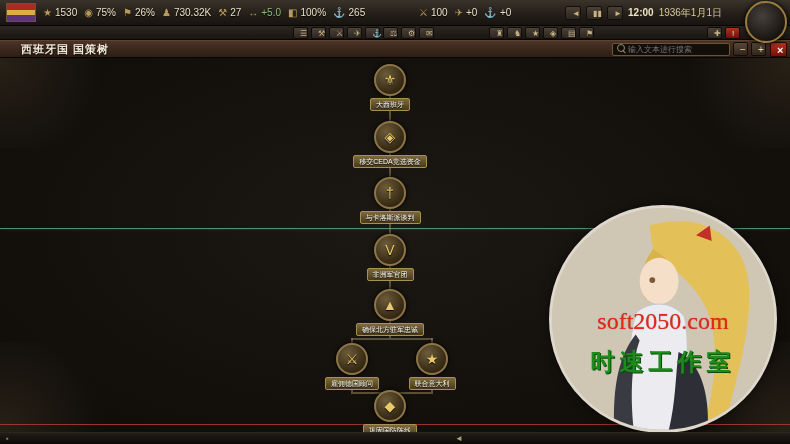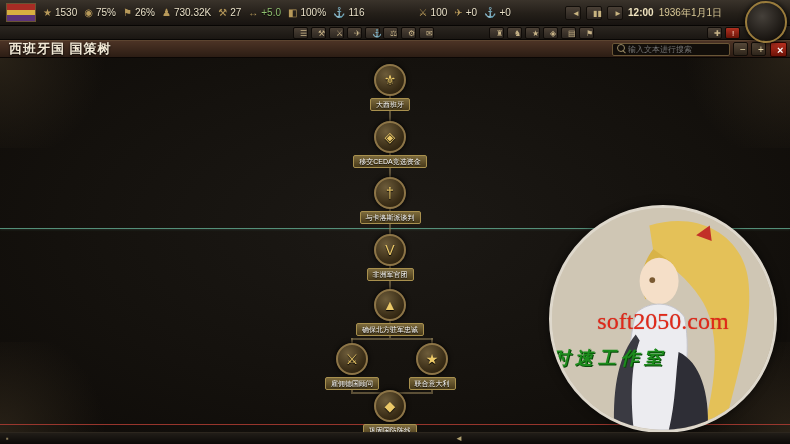--- a/index.html
+++ b/index.html
@@ -33,21 +33,21 @@
   .g-right{margin-left:55px;}
   .g-far{margin-left:auto;margin-right:50px;}
   .icon-btn{width:15px;height:12px;box-sizing:border-box;border:1px solid #0f0b08;border-radius:2px;
     background:linear-gradient(#4c4136,#2c2620);color:#c8b488;font-size:8px;line-height:10px;text-align:center;}
   .icon-btn.red{background:linear-gradient(#b03020,#6a1408);color:#ffe0d0;}
 
   
   .titlebar{position:absolute;top:40px;left:0;width:790px;height:18px;box-sizing:border-box;
     background:linear-gradient(#4c3325,#2c1d14);border-top:1px solid #5c4430;border-bottom:1px solid #0a0604;
     display:flex;align-items:center;padding:0 3px 0 9px;z-index:9;}
-  .win-title{color:#f2e9d6;font-size:13px;font-weight:bold;letter-spacing:1px;text-shadow:0 1px 2px #000;}
+  .win-title{color:#f2e9d6;font-size:11px;font-weight:bold;letter-spacing:1px;text-shadow:0 1px 2px #000;margin-left:12px;}
   .searchbox{margin-left:auto;display:flex;gap:3px;background:#120e0a;
     border:1px solid #6a5636;border-radius:2px;height:13px;padding:0 4px;width:118px;box-sizing:border-box;}
   .mag{width:6px;height:6px;border:1px solid #9a8a64;border-radius:50%;position:relative;flex:0 0 auto;}
   .mag::after{content:"";position:absolute;left:5px;top:5px;width:4px;height:1px;background:#9a8a64;transform:rotate(45deg);transform-origin:0 0;}
   .searchbox input{background:transparent;border:0;outline:none;color:#b0a488;font-size:8px;width:100%;padding:0;
     font-family:"Liberation Sans",sans-serif;}
   .zoom-btn{width:15px;height:14px;margin-left:3px;box-sizing:border-box;border:1px solid #120d08;border-radius:2px;
     background:linear-gradient(#564838,#2e251b);color:#e8d8a8;font-size:10px;line-height:12px;text-align:center;}
   .close-btn{width:17px;height:15px;margin-left:4px;box-sizing:border-box;border:1px solid #2a0400;border-radius:2px;
     background:linear-gradient(#b83020,#6e1207);color:#fff;font-size:11px;line-height:13px;text-align:center;font-weight:bold;}
@@ -76,22 +76,22 @@
     border-radius:2px;color:#fff;font-size:7px;line-height:9px;padding:1px 5px;white-space:nowrap;
     text-shadow:0 1px 1px #000;}
 
   
   .watermark{position:absolute;left:549px;top:205px;width:228px;height:228px;border-radius:50%;
     border:3px solid #ded8cc;box-sizing:border-box;overflow:hidden;z-index:5;
     background:linear-gradient(135deg,#d9d1c1,#b3a68e);box-shadow:0 0 10px rgba(0,0,0,.6);}
   .watermark svg{position:absolute;left:0;top:0;width:100%;height:100%;}
   .wm-line1{position:absolute;left:0;right:0;top:100px;text-align:center;z-index:2;
     font-family:"Liberation Serif",serif;font-size:24px;color:#e22818;text-shadow:0 0 1px rgba(120,0,0,.5);}
-  .wm-line2{position:absolute;left:0;right:0;top:138px;z-index:2;
-    font-size:18px;font-weight:bold;color:#1c8c1c;letter-spacing:5px;text-shadow:1px 1px 0 #0a4a0a;font-style:italic;}
+  .wm-line2{position:absolute;left:0;right:0;top:138px;text-align:center;z-index:2;
+    font-size:24px;font-weight:bold;color:#1c8c1c;letter-spacing:5px;text-shadow:1px 1px 0 #0a4a0a;}
 
   
   .bottombar{position:absolute;left:0;bottom:0;width:790px;height:12px;box-sizing:border-box;
     background:linear-gradient(#211d18,#0b0907);border-top:1px solid #2c261e;z-index:6;
     display:flex;align-items:center;color:#8a7c5a;font-size:8px;padding:0 6px;}
   .bb-center{position:absolute;left:455px;top:1px;color:#b0a070;font-size:8px;}
 </style>
 </head>
 <body>
 
@@ -123,21 +123,21 @@
     <span class="stat">
       <span class="ic">↔</span>
       <span class="val pos">+5.0</span>
     </span>
     <span class="stat">
       <span class="ic">◧</span>
       <span class="val">100%</span>
     </span>
     <span class="stat">
       <span class="ic">⚓</span>
-      <span class="val">116</span>
+      <span class="val">265</span>
     </span>
 
     <span class="spacer"></span>
 
     <span class="stat">
       <span class="ic">⚔</span>
       <span class="val">100</span>
     </span>
     <span class="stat">
       <span class="ic">✈</span>

